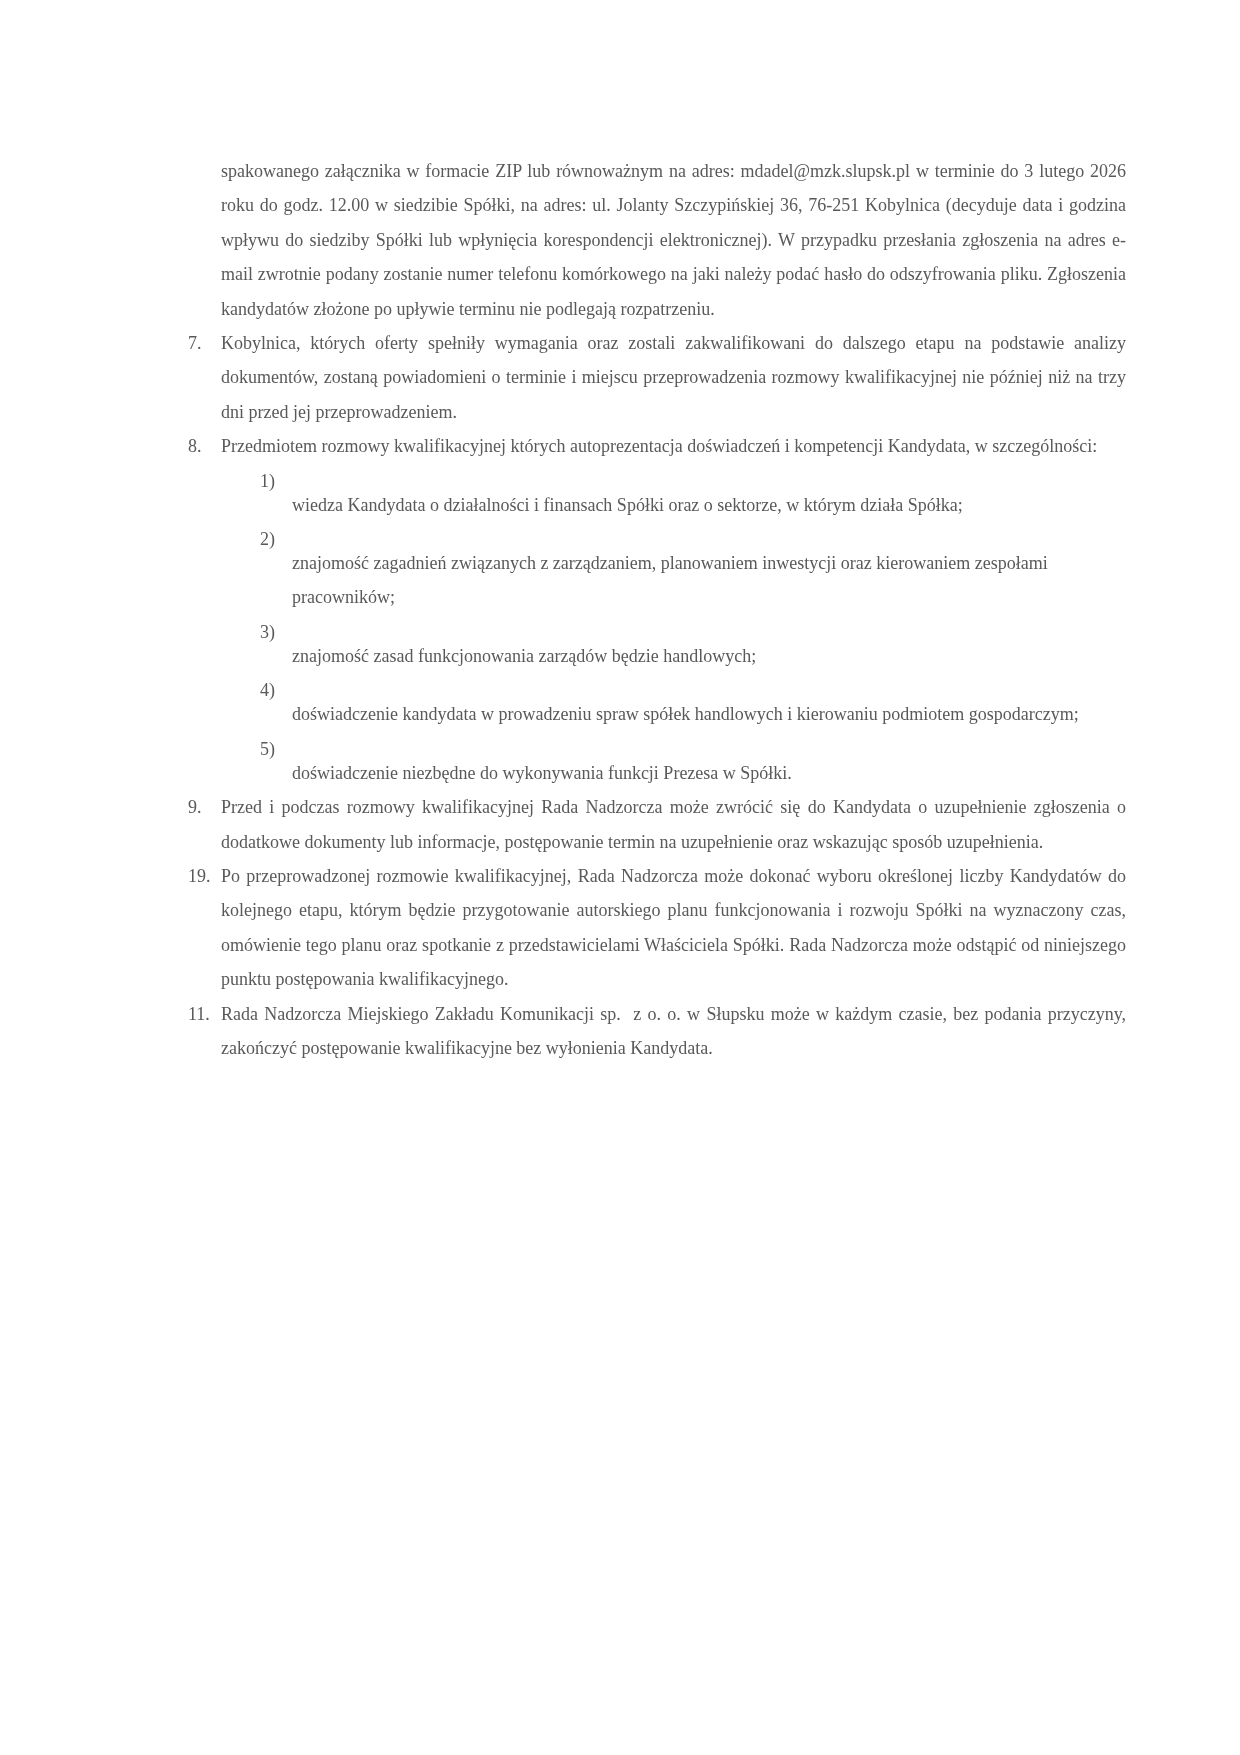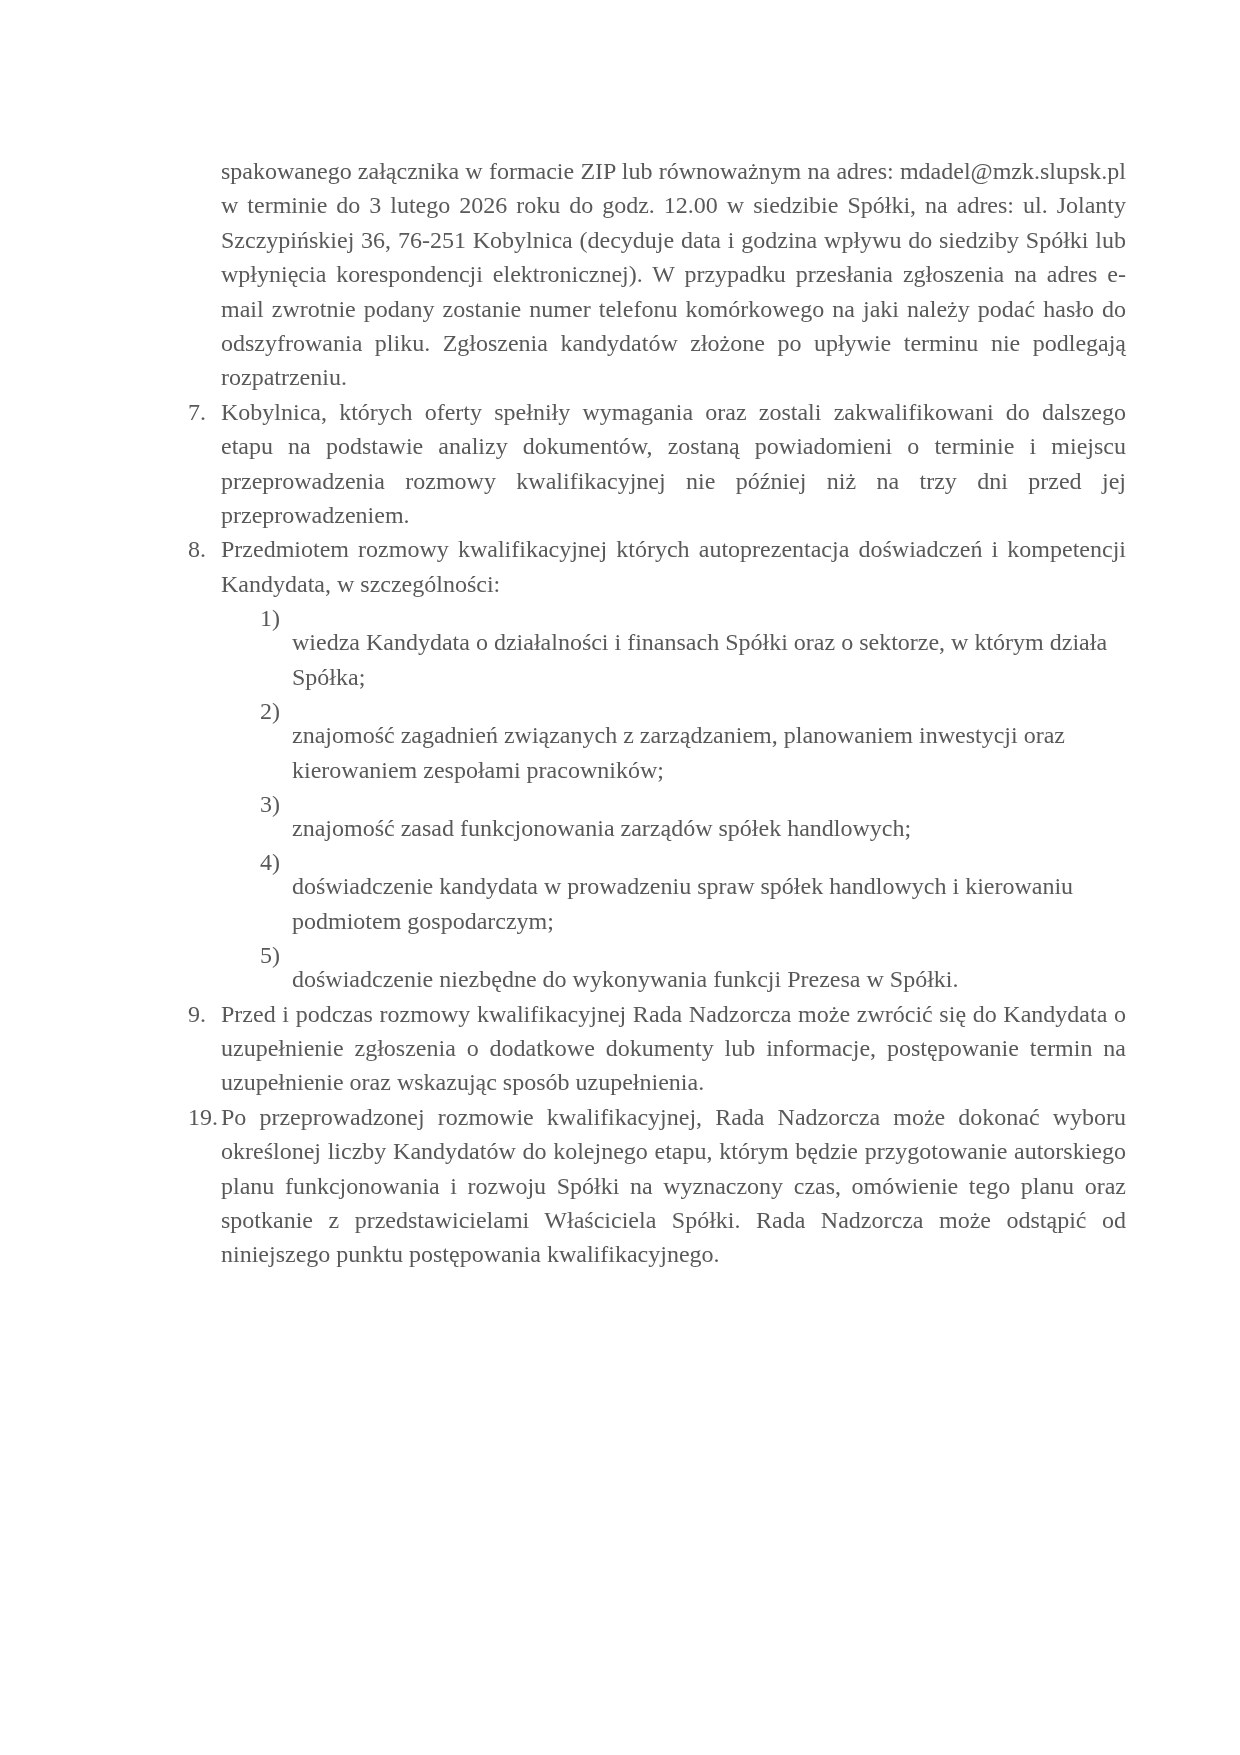--- a/index.html
+++ b/index.html
@@ -7,21 +7,21 @@
     padding: 0;
     background: #ffffff;
   }
   .page {
     width: 1240px;
     height: 1755px;
     background: #ffffff;
     box-sizing: border-box;
     padding: 154px 114px 0 188px;
     font-family: "Liberation Serif", "DejaVu Serif", serif;
-    font-size: 24px;
+    font-size: 18px;
     line-height: 34.4px;
     color: #595959;
     overflow: hidden;
   }
   .cont {
     margin: 0 0 0 33px;
     text-align: justify;
   }
   .li {
     display: flex;
@@ -74,21 +74,21 @@
     <div class="sli">
       <span class="snum">1)</span>
       <div class="stxt">wiedza Kandydata o działalności i finansach Spółki oraz o sektorze, w którym działa Spółka;</div>
     </div>
     <div class="sli">
       <span class="snum">2)</span>
       <div class="stxt">znajomość zagadnień związanych z zarządzaniem, planowaniem inwestycji oraz kierowaniem zespołami pracowników;</div>
     </div>
     <div class="sli">
       <span class="snum">3)</span>
-      <div class="stxt">znajomość zasad funkcjonowania zarządów spółek handlowych;</div>
+      <div class="stxt">znajomość zasad funkcjonowania zarządów będzie handlowych;</div>
     </div>
     <div class="sli">
       <span class="snum">4)</span>
       <div class="stxt">doświadczenie kandydata w prowadzeniu spraw spółek handlowych i kierowaniu podmiotem gospodarczym;</div>
     </div>
     <div class="sli">
       <span class="snum">5)</span>
       <div class="stxt">doświadczenie niezbędne do wykonywania funkcji Prezesa w Spółki.</div>
     </div>
   </div>
@@ -96,14 +96,18 @@
   <div class="li">
     <span class="num">9.</span>
     <div class="txt">Przed i podczas rozmowy kwalifikacyjnej Rada Nadzorcza może zwrócić się do Kandydata o uzupełnienie zgłoszenia o dodatkowe dokumenty lub informacje, postępowanie termin na uzupełnienie oraz wskazując sposób uzupełnienia.</div>
   </div>
 
   <div class="li">
     <span class="num">19.</span>
     <div class="txt">Po przeprowadzonej rozmowie kwalifikacyjnej, Rada Nadzorcza może dokonać wyboru określonej liczby Kandydatów do kolejnego etapu, którym będzie przygotowanie autorskiego planu funkcjonowania i rozwoju Spółki na wyznaczony czas, omówienie tego planu oraz spotkanie z przedstawicielami Właściciela Spółki. Rada Nadzorcza może odstąpić od niniejszego punktu postępowania kwalifikacyjnego.</div>
   </div>
 
+  <div class="li">
+    <span class="num">11.</span>
+    <div class="txt">Rada Nadzorcza Miejskiego Zakładu Komunikacji sp.&nbsp; z o. o. w Słupsku może w każdym czasie, bez podania przyczyny, zakończyć postępowanie kwalifikacyjne bez wyłonienia Kandydata.</div>
+  </div>
 
 </div>
 
 </body></html>

